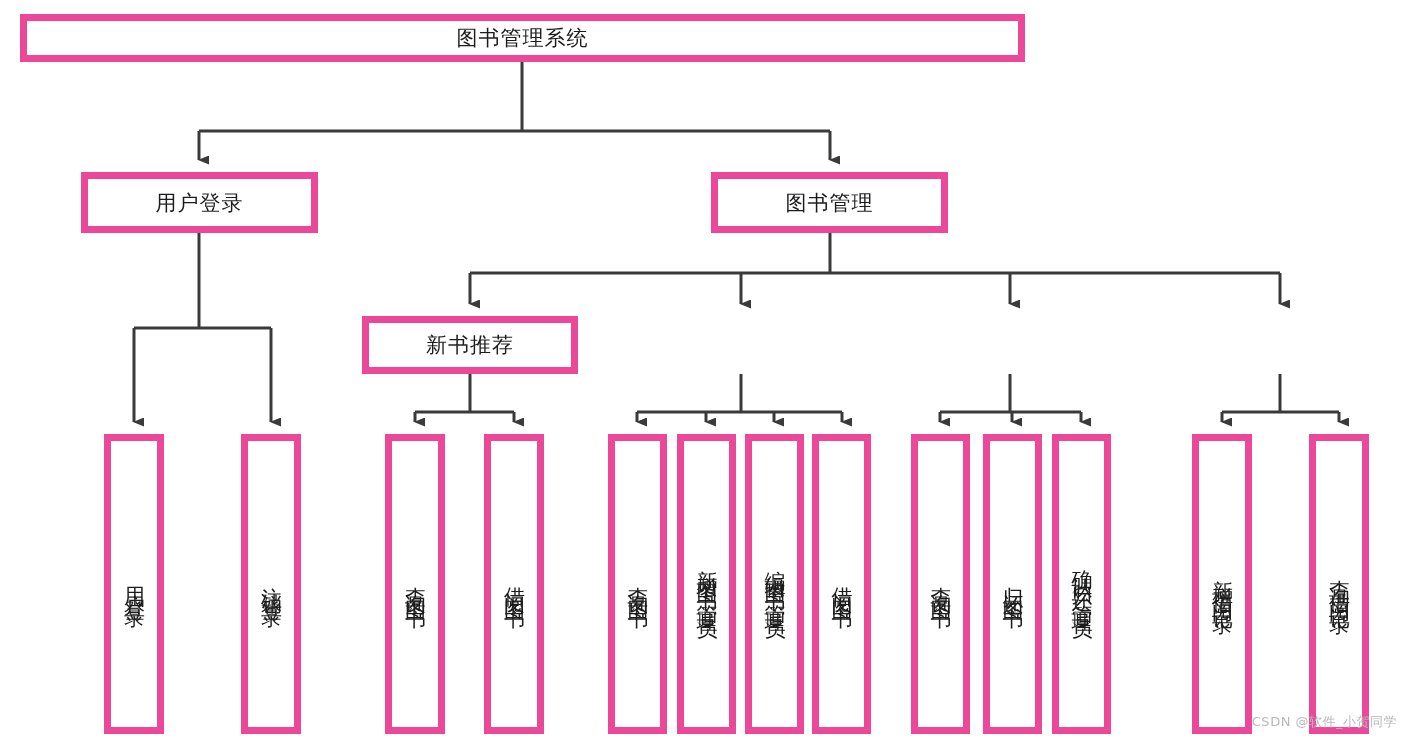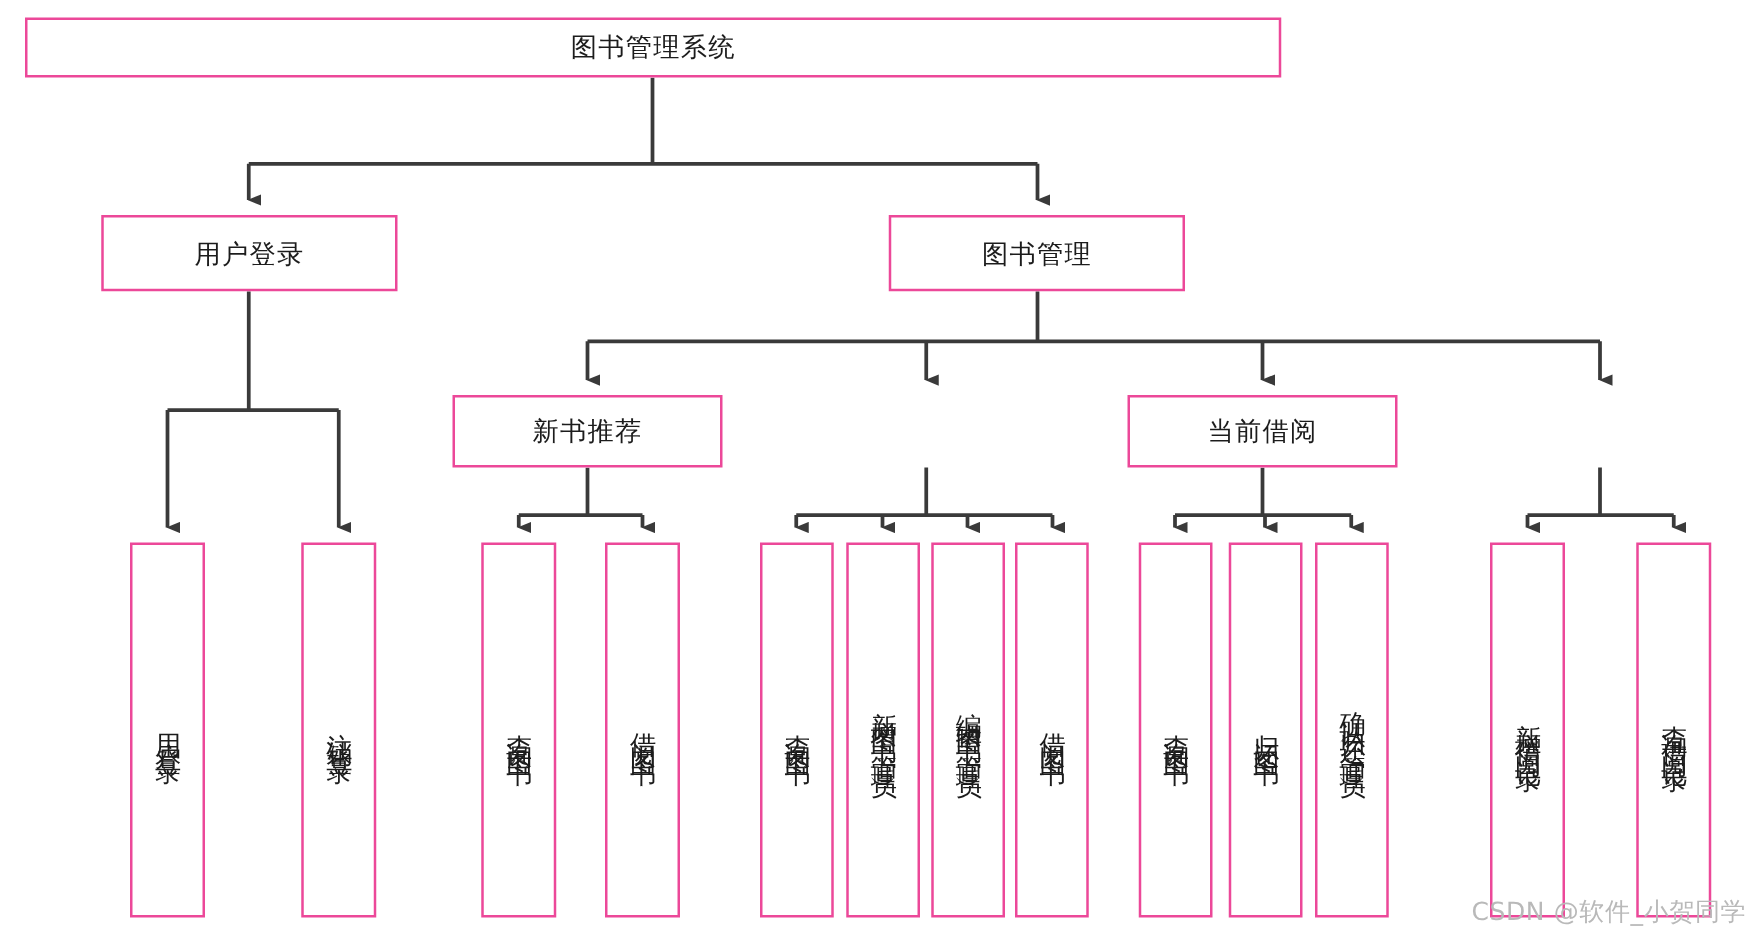--- a/index.html
+++ b/index.html
@@ -21,21 +21,21 @@
     position: absolute;
     left: 0;
     top: 0;
     width: 1405px;
     height: 747px;
     pointer-events: none;
   }
   .node {
     position: absolute;
     box-sizing: border-box;
-    border: 2px solid #ec4899;
+    border: 7px solid #ec4899;
     background: #ffffff;
     display: flex;
     align-items: center;
     justify-content: center;
     color: #1c1c1c;
   }
   .node.horizontal {
     font-size: 21px;
     letter-spacing: 1px;
   }
@@ -49,22 +49,22 @@
     line-height: 1;
     white-space: nowrap;
     text-align: center;
   }
   .node .htext {
     white-space: nowrap;
   }
   #watermark {
     position: absolute;
     right: 8px;
-    bottom: 4px;
-    font-size: 20px;
+    bottom: 16px;
+    font-size: 13px;
     color: #b9b9b9;
     white-space: nowrap;
     letter-spacing: 0.5px;
   }
 </style>
 </head>
 <body>
 
 <div id="diagram-root">
 
@@ -125,23 +125,20 @@
   <div class="node horizontal" style="left:81px; top:172px; width:237px; height:61px;">
     <span class="htext">用户登录</span>
   </div>
   <div class="node horizontal" style="left:362px; top:316px; width:216px; height:58px;">
     <span class="htext">新书推荐</span>
   </div>
 
   <div class="node horizontal" style="left:711px; top:172px; width:237px; height:61px;">
     <span class="htext">图书管理</span>
   </div>
-  <div class="node horizontal" style="left:902px; top:316px; width:216px; height:58px;">
-    <span class="htext">当前借阅</span>
-  </div>
 
   <div class="node vertical" style="left:104px; top:434px; width:60px; height:300px;">
     <span class="vtext">用户登录</span>
   </div>
   <div class="node vertical" style="left:241px; top:434px; width:60px; height:300px;">
     <span class="vtext">注销登录</span>
   </div>
 
   <div class="node vertical" style="left:385px; top:434px; width:60px; height:300px;">
     <span class="vtext">查询图书</span>

